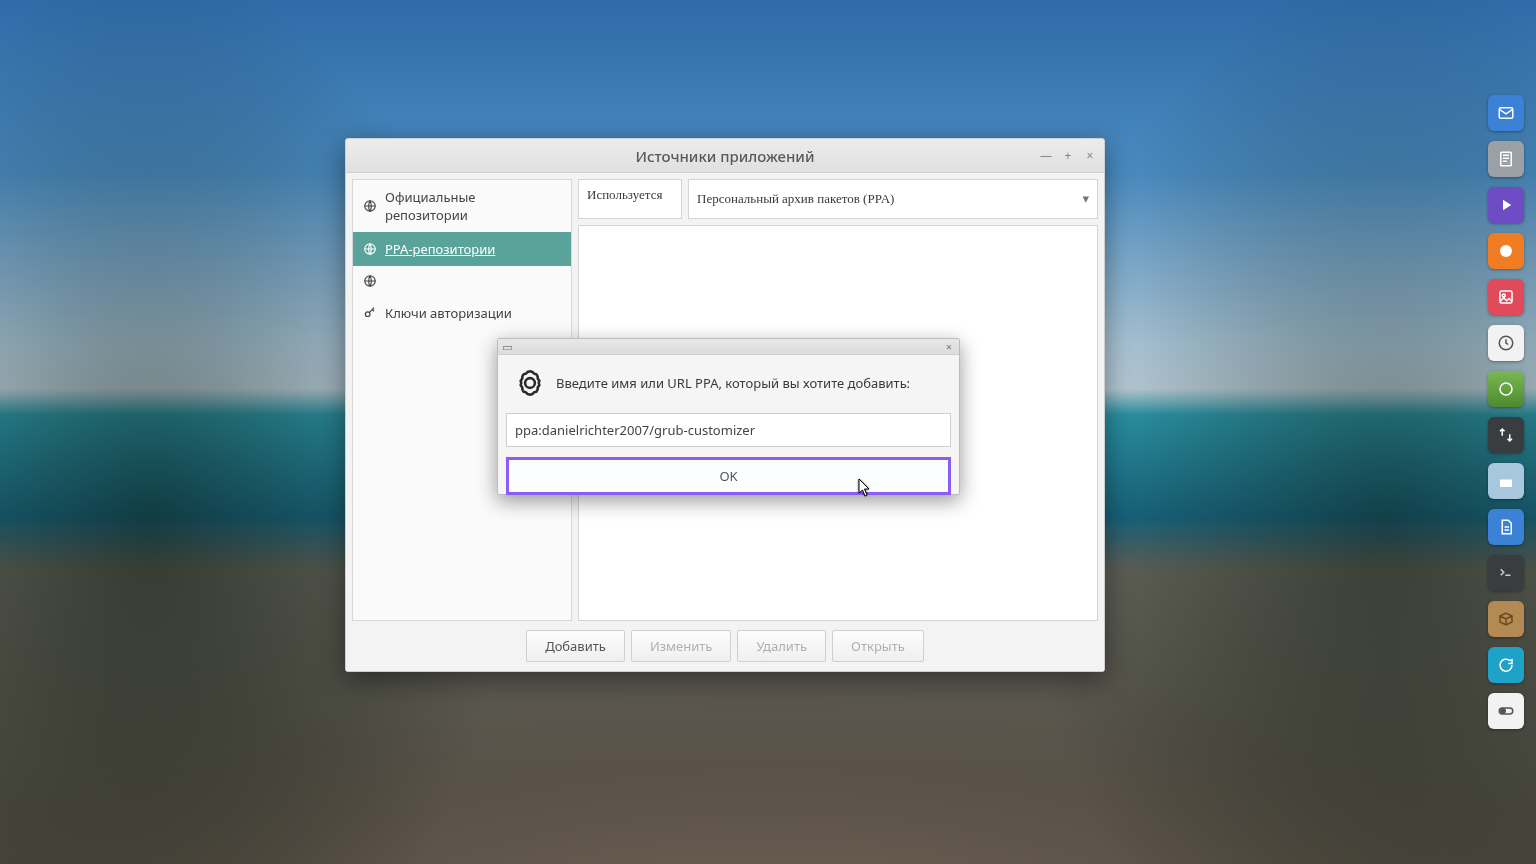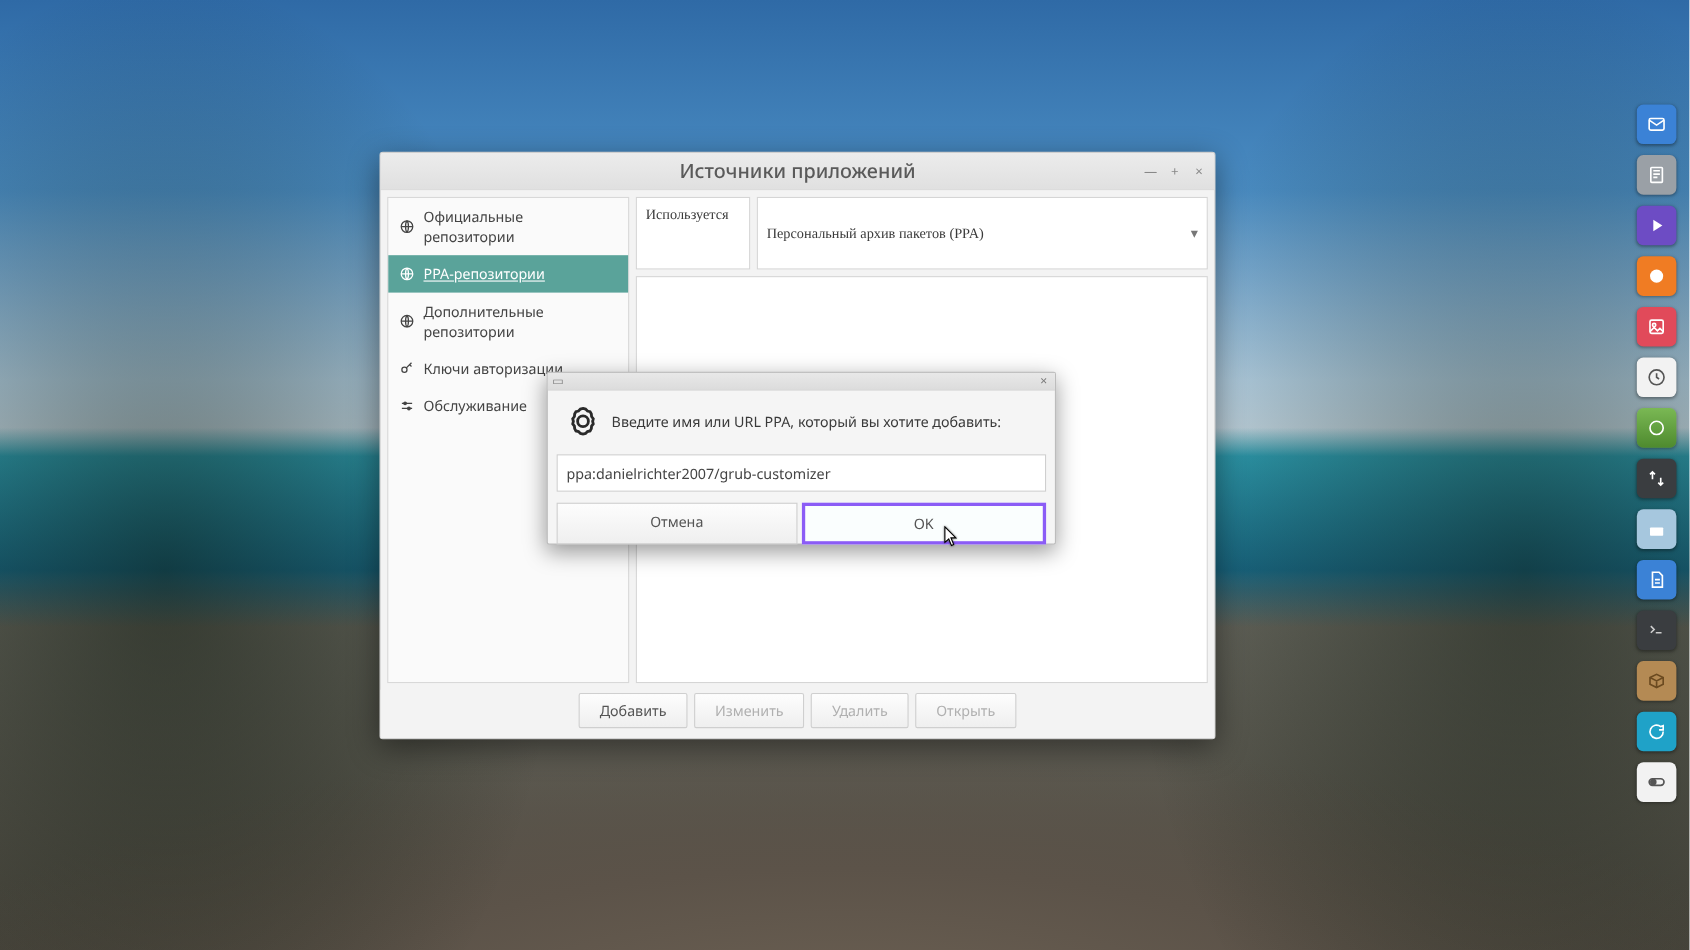--- a/index.html
+++ b/index.html
@@ -28,35 +28,35 @@
   .dock-icon svg { width:18px; height:18px; }
 
   
   .window {
     position:absolute; left:345px; top:138px; width:760px; height:534px;
     background:#f3f3f3; border:1px solid #cfcfcf; border-radius:3px;
     box-shadow: 0 8px 28px rgba(0,0,0,0.45);
     display:flex; flex-direction:column;
   }
   .titlebar { height:34px; background:linear-gradient(#ececec,#e0e0e0); border-bottom:1px solid #d0d0d0; display:flex; align-items:center; justify-content:center; position:relative; border-radius:3px 3px 0 0;}
-  .titlebar .title { font-size:18px; color:#5a5a5a; font-weight:500;}
+  .titlebar .title { font-size:15px; color:#5a5a5a; font-weight:500;}
   .winbtns { position:absolute; right:6px; top:0; height:100%; display:flex; align-items:center; gap:6px; }
   .winbtn { width:16px; height:16px; display:flex; align-items:center; justify-content:center; color:#888; cursor:pointer; font-size:12px; }
 
   .window-body { flex:1; display:flex; padding:6px; gap:6px; }
   .sidebar { width:220px; background:#fafafa; border:1px solid #d8d8d8; display:flex; flex-direction:column; }
   .side-item { display:flex; align-items:center; gap:8px; padding:8px 10px; color:#444; cursor:pointer; border-bottom:0; }
   .side-item.active { background:#5aa39a; color:#fff;text-decoration:underline; }
   .side-item .sicon { width:14px; height:14px; display:inline-flex; align-items:center; justify-content:center; }
   .side-item .sicon svg { width:14px; height:14px; }
 
   .main-pane { flex:1; display:flex; flex-direction:column; gap:6px; }
   .main-head { display:flex; gap:6px;font-family:Liberation Serif, serif; }
   .col-label { width:104px; padding:7px 8px; background:#fff; border:1px solid #d5d5d5; }
-  .type-select { flex:1; display:flex; justify-content:space-between; align-items:center; padding:24px 8px; background:#fff; border:1px solid #d5d5d5; cursor:pointer;}
+  .type-select { flex:1; display:flex; justify-content:space-between; align-items:center; padding:11px 8px; background:#fff; border:1px solid #d5d5d5; cursor:pointer;}
   .type-select .chev { color:#777; }
   .list-area { flex:1; background:#fff; border:1px solid #d5d5d5; }
 
   .window-footer { height:44px; display:flex; align-items:center; justify-content:center; gap:6px; background:#f3f3f3; border-top:0; padding-bottom:6px;}
   .foot-btn { padding:6px 18px; background:linear-gradient(#fdfdfd,#efefef); border:1px solid #cfcfcf; border-radius:2px; color:#555; cursor:pointer; }
   .foot-btn.disabled { color:#b0b0b0; cursor:default; }
 
   
   .dialog {
     position:absolute; left:497px; top:338px; width:463px; height:157px;
@@ -191,40 +191,29 @@
           </span>
         <span>PPA-репозитории</span>
       </div>
       <div class="side-item">
         <span class="sicon">
             <svg viewBox="0 0 24 24" fill="none" stroke="currentColor" stroke-width="2">
               <circle cx="12" cy="12" r="9"></circle>
               <path d="M3 12h18M12 3c3 3 3 15 0 18M12 3c-3 3-3 15 0 18"></path>
             </svg>
           </span>
-        <span>Дополнительные репозитории</span>
       </div>
       <div class="side-item">
         <span class="sicon">
             <svg viewBox="0 0 24 24" fill="none" stroke="currentColor" stroke-width="2">
               <circle cx="8" cy="14" r="4"></circle>
               <path d="M11 11l8-8M16 6l3 3"></path>
             </svg>
           </span>
         <span>Ключи авторизации</span>
-      </div>
-      <div class="side-item">
-        <span class="sicon">
-            <svg viewBox="0 0 24 24" fill="none" stroke="currentColor" stroke-width="2">
-              <path d="M4 8h16M4 16h16"></path>
-              <circle cx="9" cy="8" r="2" fill="currentColor"></circle>
-              <circle cx="15" cy="16" r="2" fill="currentColor"></circle>
-            </svg>
-          </span>
-        <span>Обслуживание</span>
       </div>
     </div>
     <div class="main-pane">
       <div class="main-head">
         <div class="col-label">Используется</div>
         <div class="type-select">
           <span>Персональный архив пакетов (PPA)</span>
           <span class="chev">▾</span>
         </div>
       </div>
@@ -249,21 +238,20 @@
       <span class="gear">
         <svg viewBox="0 0 24 24" fill="none" stroke="#2a2a2a" stroke-width="2.2">
             <path d="M12 2l2 .5L15.5 4l2 .5 1 1.8.2 2L20 10l-.5 2 .5 2-1.3 1.7-.2 2-1 1.8-2 .5L14 21.5 12 22l-2-.5L8.5 20l-2-.5-1-1.8-.2-2L4 14l.5-2L4 10l1.3-1.7.2-2 1-1.8 2-.5L10 2.5z"></path>
             <circle cx="12" cy="12" r="4.2"></circle>
           </svg>
       </span>
       <span>Введите имя или URL PPA, который вы хотите добавить:</span>
     </div>
     <input class="dlg-input" type="text" value="ppa:danielrichter2007/grub-customizer" style="">
     <div class="dlg-btns">
-      <div class="dlg-btn">Отмена</div>
       <div class="dlg-btn primary">OK</div>
     </div>
   </div>
 </div>
 
 <div class="cursor">
   <svg viewBox="0 0 14 20">
       <path d="M1 1 L1 15 L4.5 12 L7 18 L9 17 L6.5 11 L11 11 Z" fill="#fff" stroke="#000" stroke-width="1"></path>
     </svg>
 </div>

